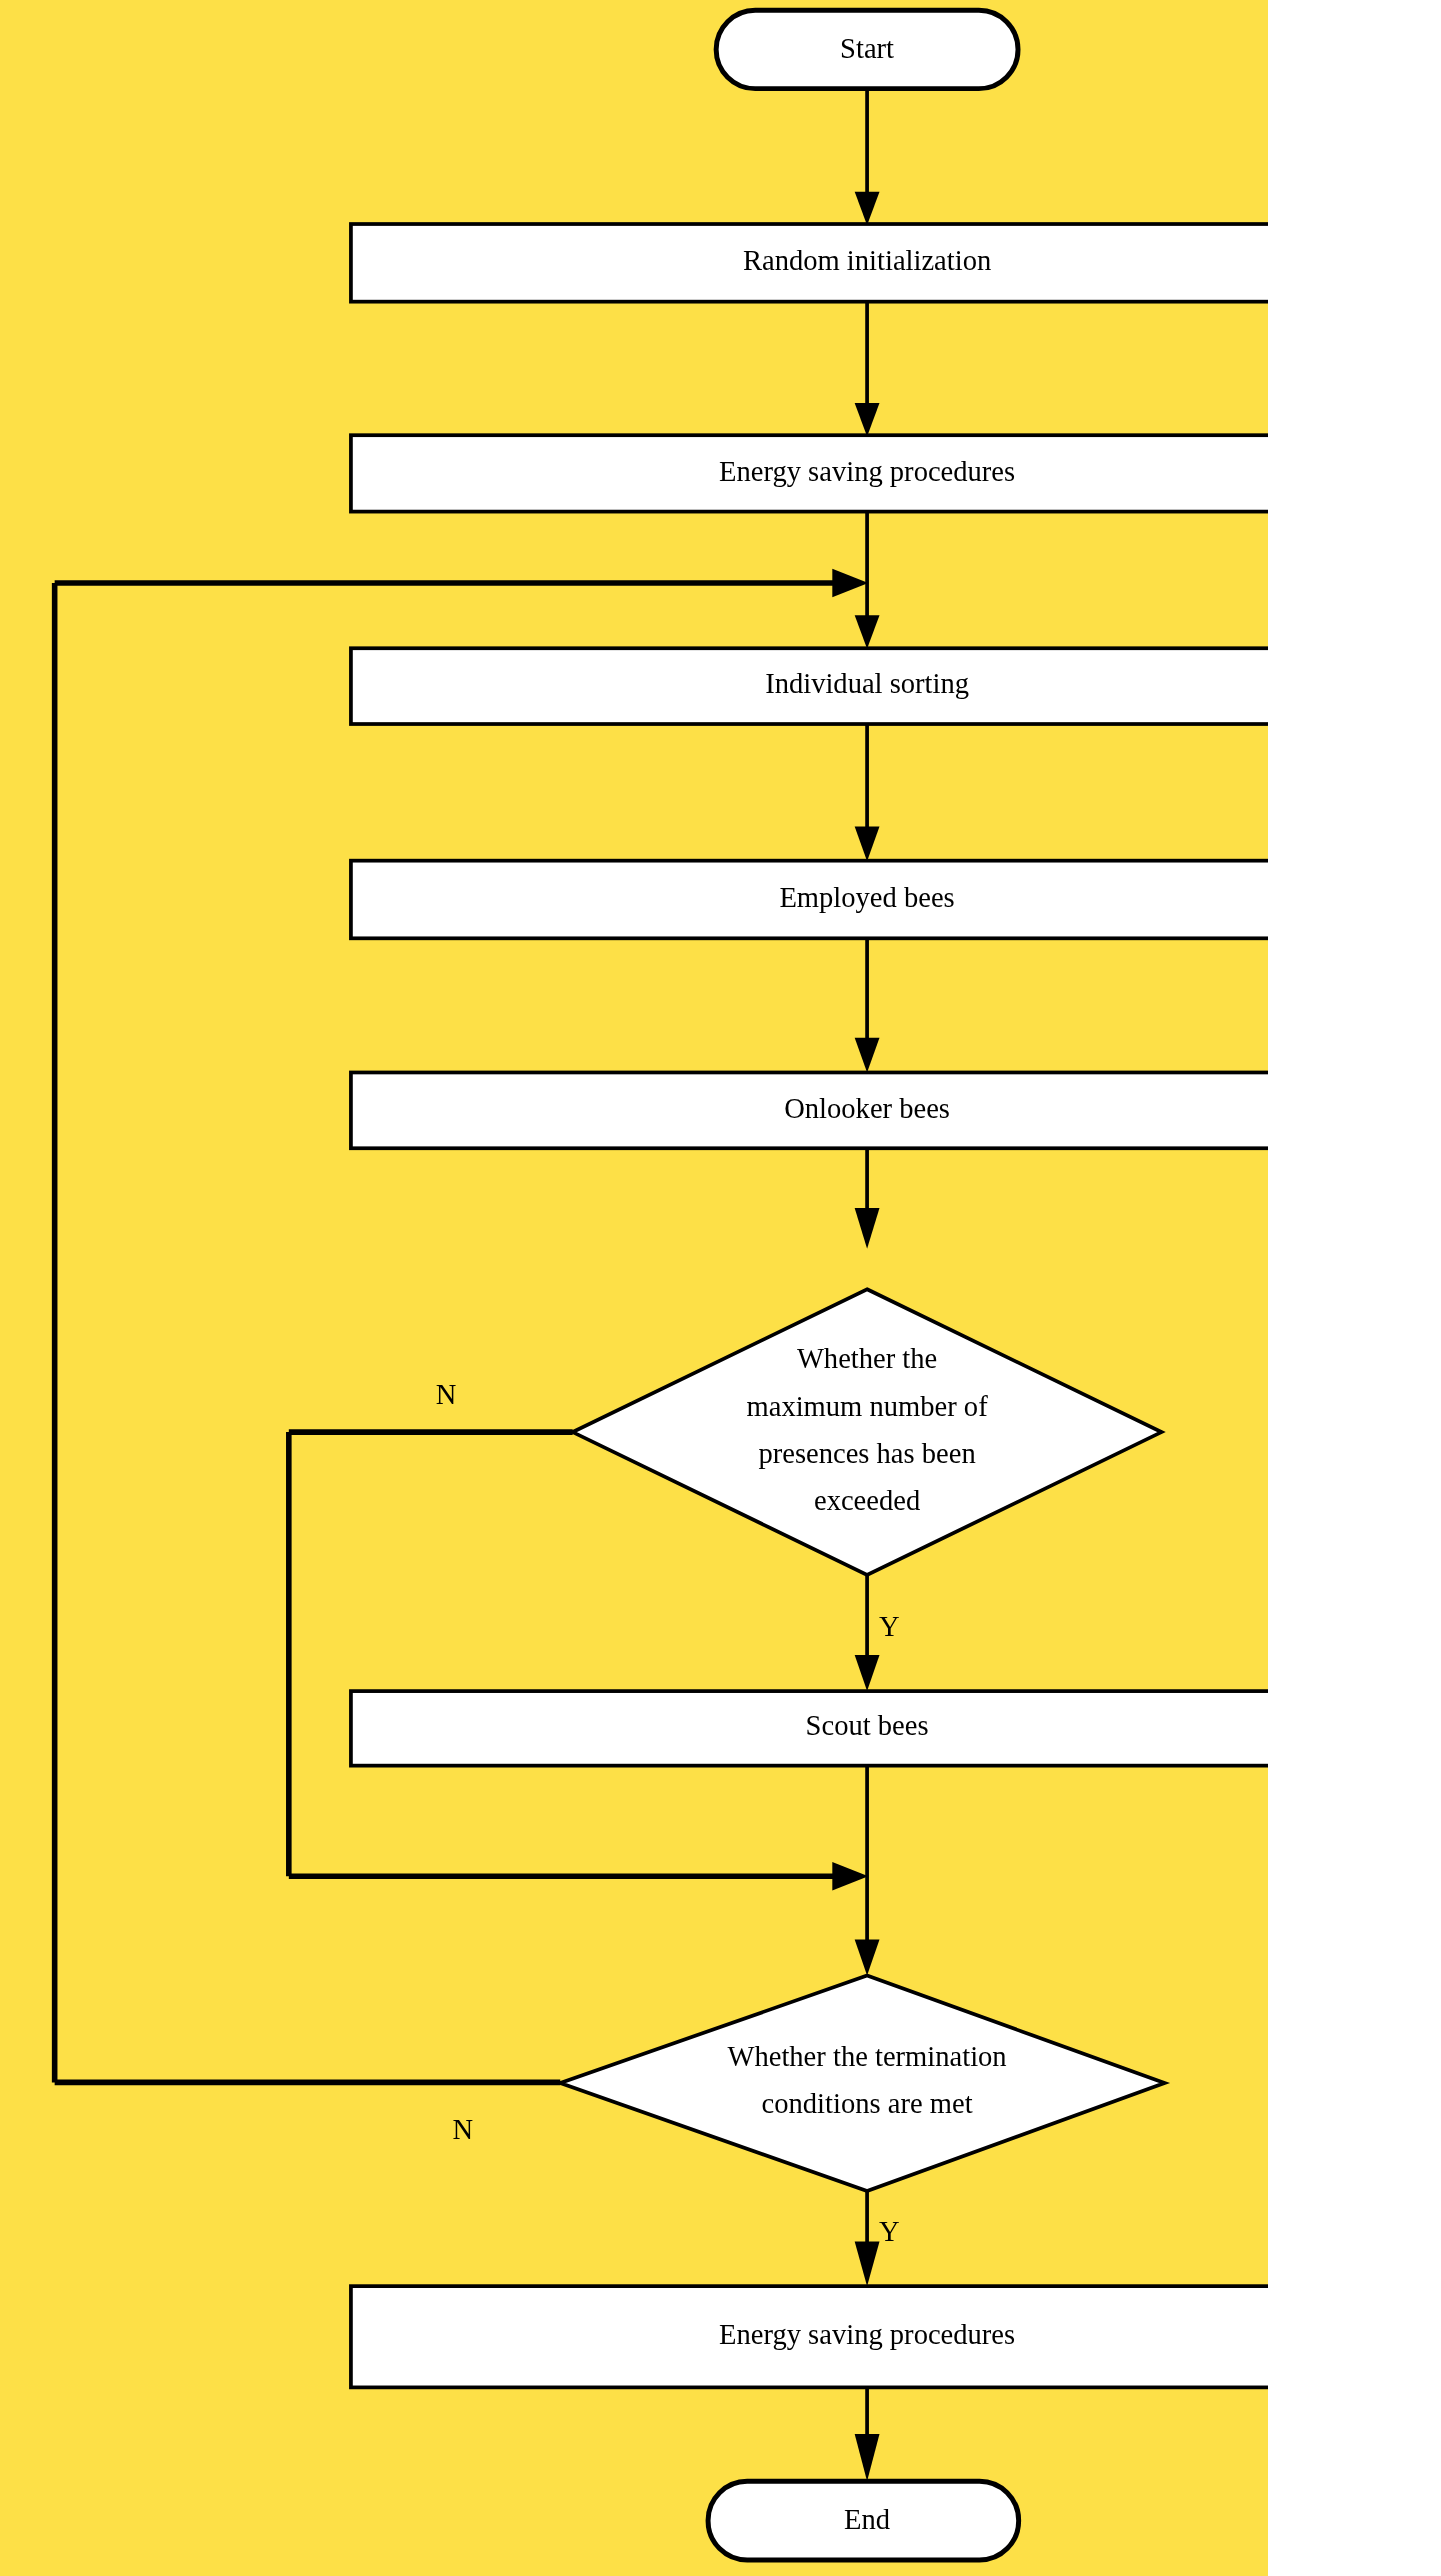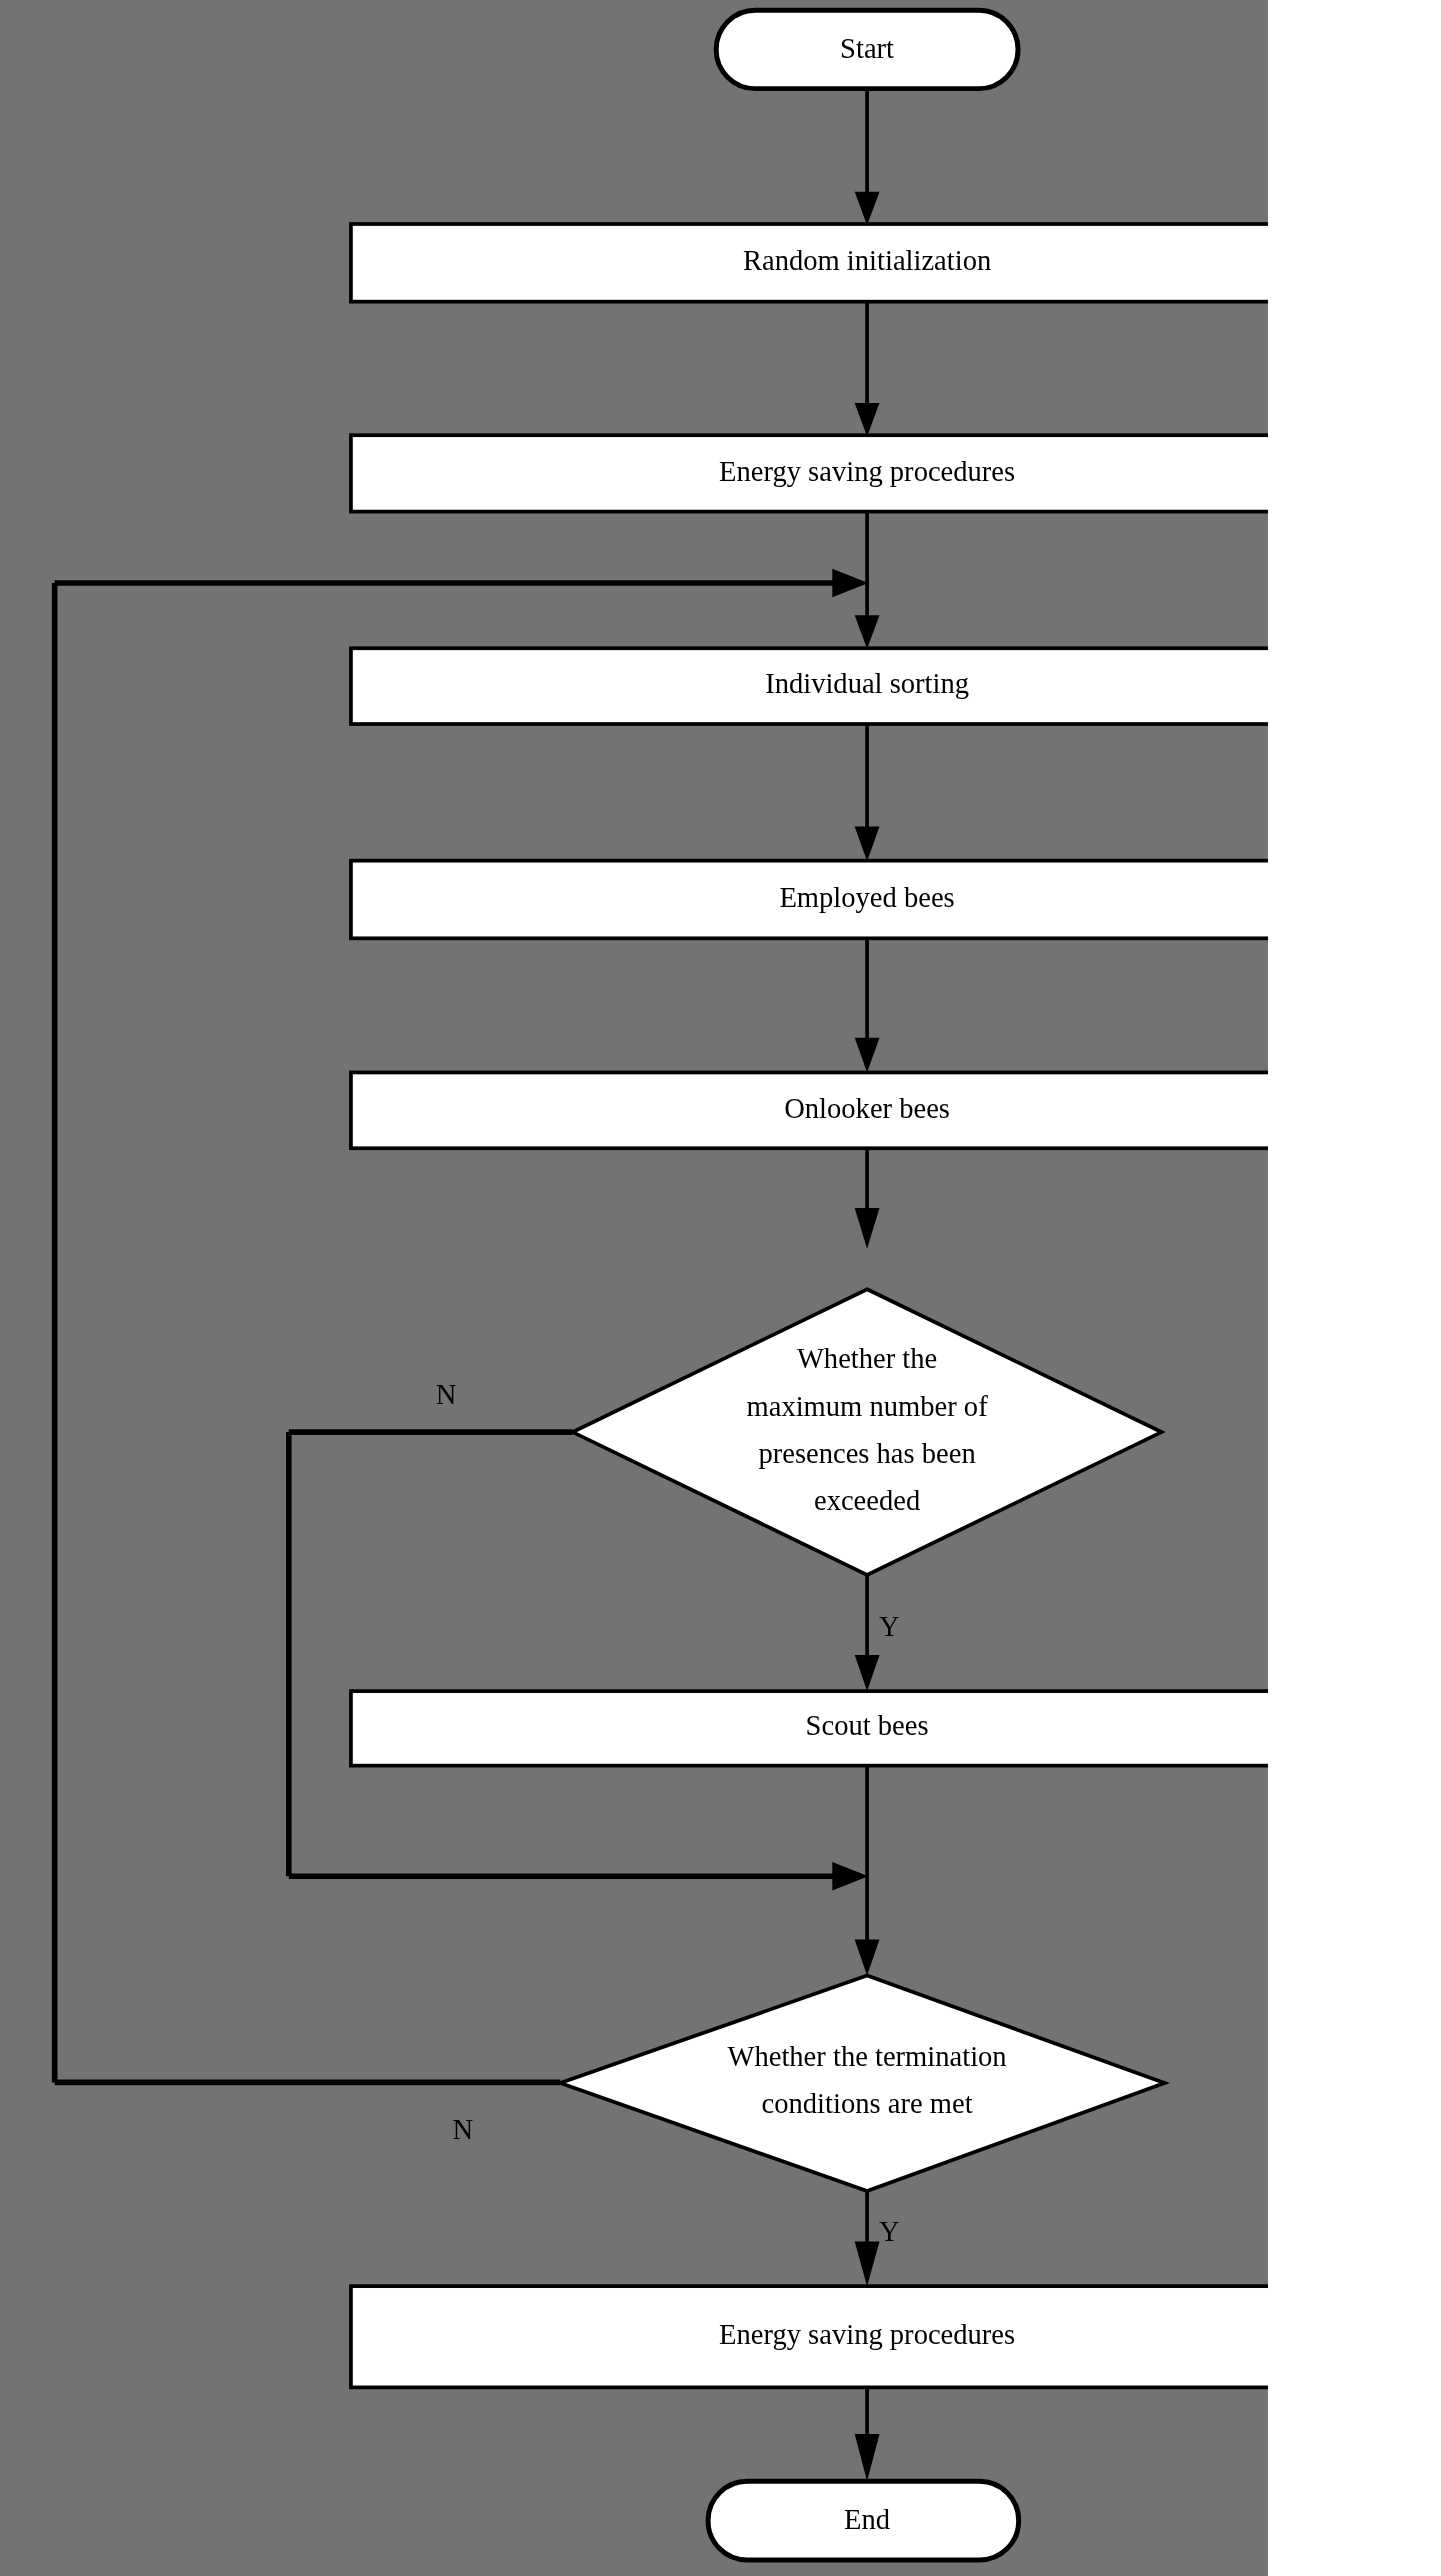--- a/index.html
+++ b/index.html
@@ -4,21 +4,21 @@
 <style>
   html, body {
     margin: 0;
     padding: 0;
     background: #ffffff;
   }
   #page {
     position: relative;
     width: 1268px;
     height: 2576px;
-    background: #737373;
+    background: #fde047;
     overflow: hidden;
     font-family: "Liberation Serif", "DejaVu Serif", serif;
     text-decoration: underline;
   }
   #flow-svg {
     position: absolute;
     left: 0;
     top: 0;
     width: 1441px;
     height: 2576px;

